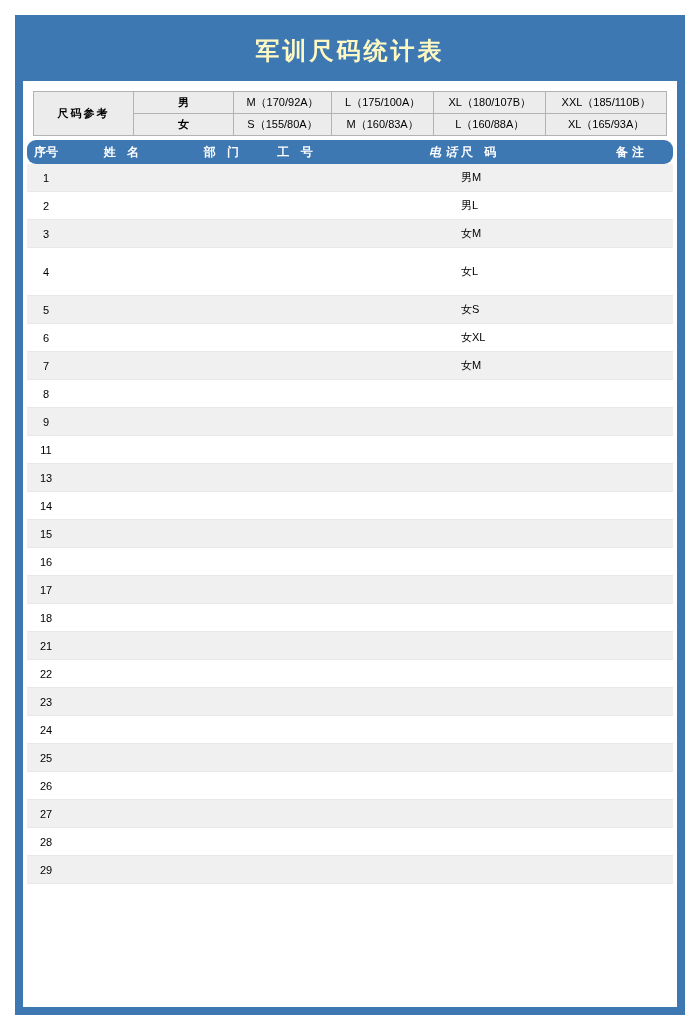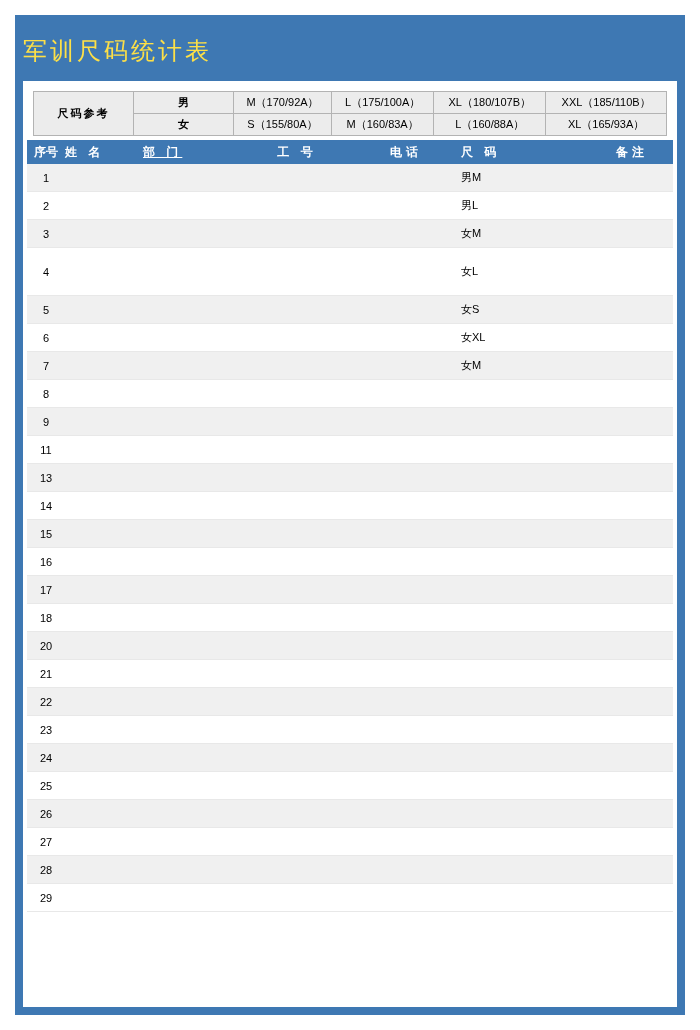--- a/index.html
+++ b/index.html
@@ -15,24 +15,24 @@
       padding: 15px;
     }
     .container {
       border: 8px solid #3e78b3;
       width: 100%;
       height: 100%;
       background: #fff;
     }
     .title {
       background: #3e78b3;
-      color: #fde047;
-      text-align: left;
+      color: #fef9c3;
+      text-align: center;
       font-size: 24px;
-      font-weight: normal;
+      font-weight: bold;
       padding: 12px 0 14px 0;
       letter-spacing: 3px;
     }
     .ref-table {
       width: calc(100% - 20px);
       margin: 10px 10px 4px 10px;
       border-collapse: collapse;
       font-size: 11px;
     }
     .ref-table td {
@@ -53,43 +53,44 @@
     }
     .header-row {
       display: flex;
       background: #3e78b3;
       color: #fff;
       font-size: 12px;
       font-weight: bold;
       height: 24px;
       align-items: center;
       margin: 0 4px;
+      border-radius: 9px;
     }
     .data-row {
       display: flex;
       height: 28px;
       font-size: 11px;
       align-items: center;
       margin: 0 4px;
       border-bottom: 1px solid #e8e8e8;
     }
     .data-row.tall {
       height: 48px;
     }
     .data-row:nth-child(odd) {
       background: #f0f0f0;
     }
     .data-row:nth-child(even) {
       background: #fff;
     }
     .col-seq { width: 38px; text-align: center; }
-    .col-name { width: 78px; text-align: left; letter-spacing: 4px; }
-    .col-dept { width: 100px; text-align: left; letter-spacing: 4px; text-decoration: underline; }
+    .col-name { width: 78px; text-align: right; letter-spacing: 4px; }
+    .col-dept { width: 100px; text-align: right; letter-spacing: 4px; }
     .col-id { width: 108px; text-align: center; letter-spacing: 4px; }
-    .col-phone { width: 110px; text-align: center; letter-spacing: 4px; }
+    .col-phone { width: 110px; text-align: right; letter-spacing: 4px; font-style: italic; }
     .col-size { width: 130px; letter-spacing: 4px; }
     .col-note { flex: 1; text-align: center; letter-spacing: 4px; }
     .data-row .col-name,
     .data-row .col-dept,
     .data-row .col-id,
     .data-row .col-phone,
     .data-row .col-size,
     .data-row .col-note {
       letter-spacing: 0;
     }
@@ -273,29 +274,20 @@
       <div class="data-row">
         <div class="col-seq">18</div>
         <div class="col-name"></div>
         <div class="col-dept"></div>
         <div class="col-id"></div>
         <div class="col-phone"></div>
         <div class="col-size"></div>
         <div class="col-note"></div>
       </div>
       <div class="data-row">
-        <div class="col-seq">20</div>
-        <div class="col-name"></div>
-        <div class="col-dept"></div>
-        <div class="col-id"></div>
-        <div class="col-phone"></div>
-        <div class="col-size"></div>
-        <div class="col-note"></div>
-      </div>
-      <div class="data-row">
         <div class="col-seq">21</div>
         <div class="col-name"></div>
         <div class="col-dept"></div>
         <div class="col-id"></div>
         <div class="col-phone"></div>
         <div class="col-size"></div>
         <div class="col-note"></div>
       </div>
       <div class="data-row">
         <div class="col-seq">22</div>

